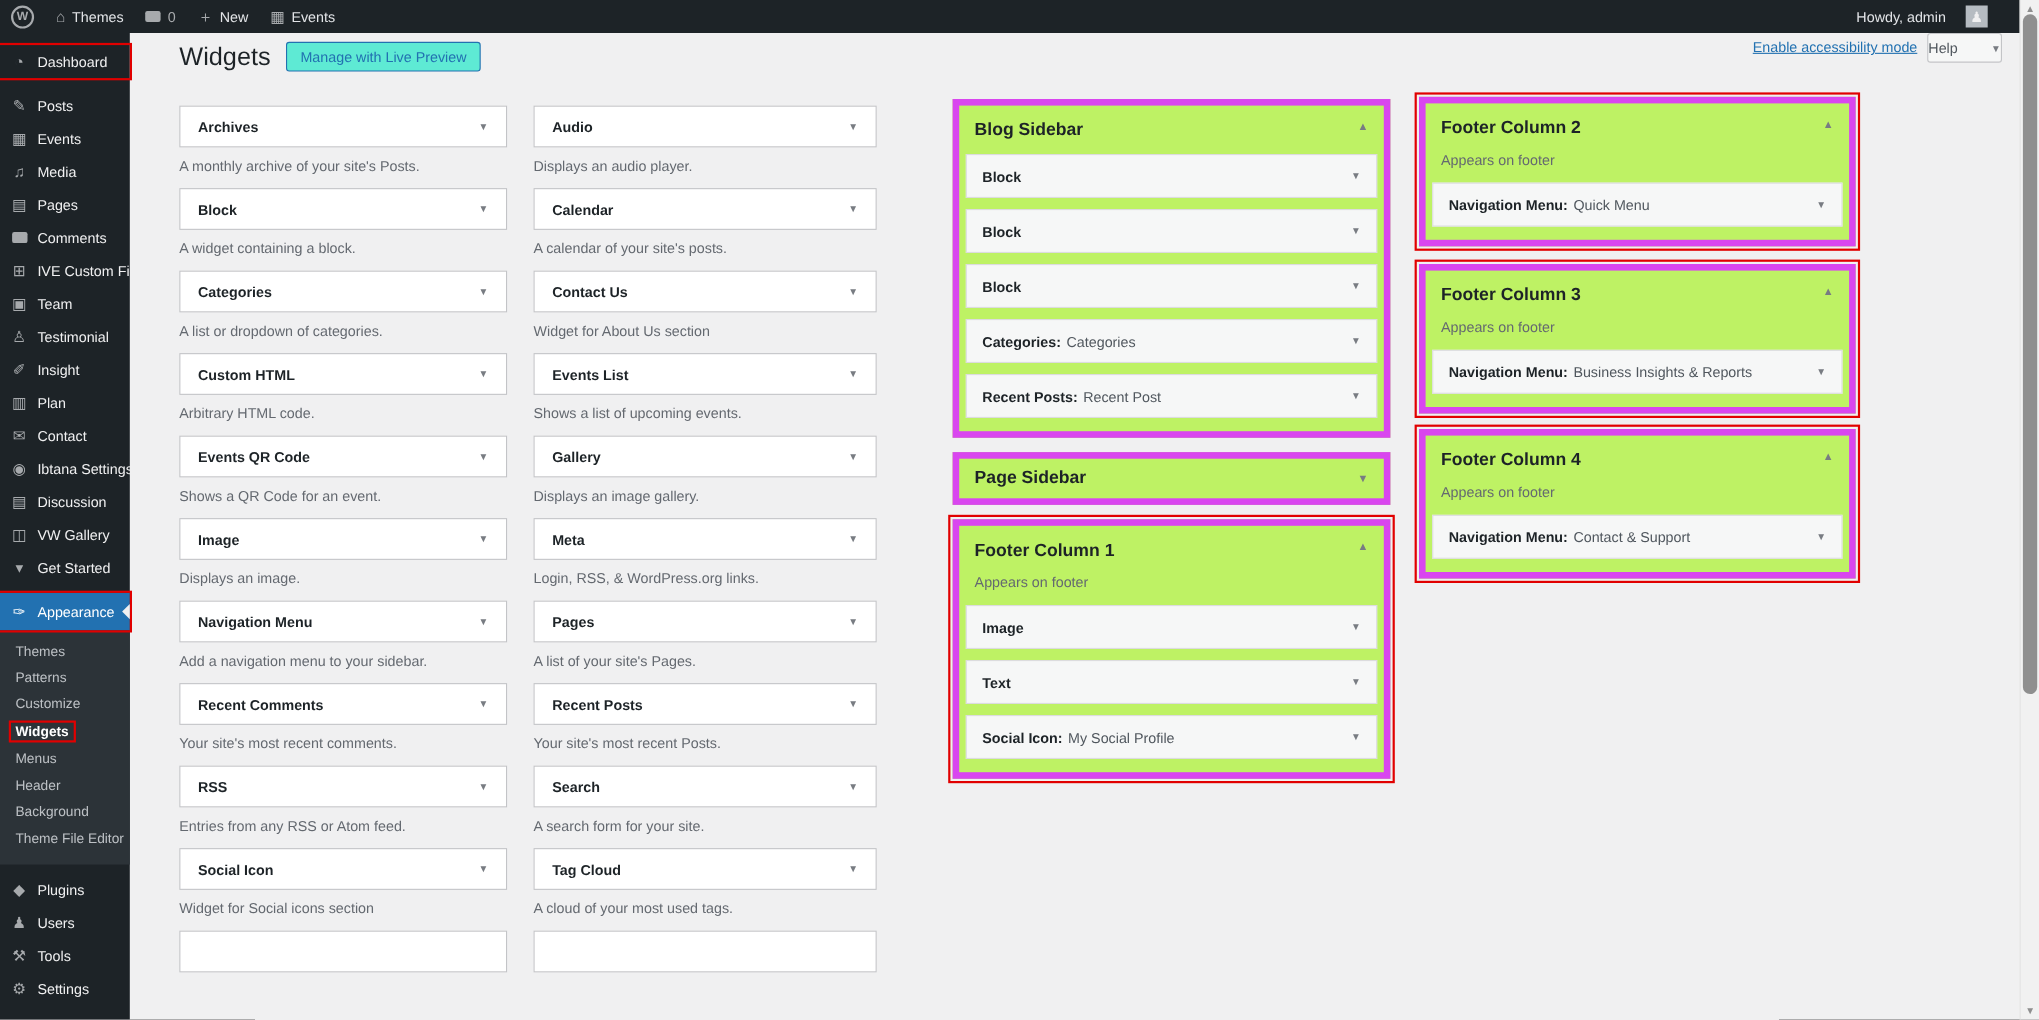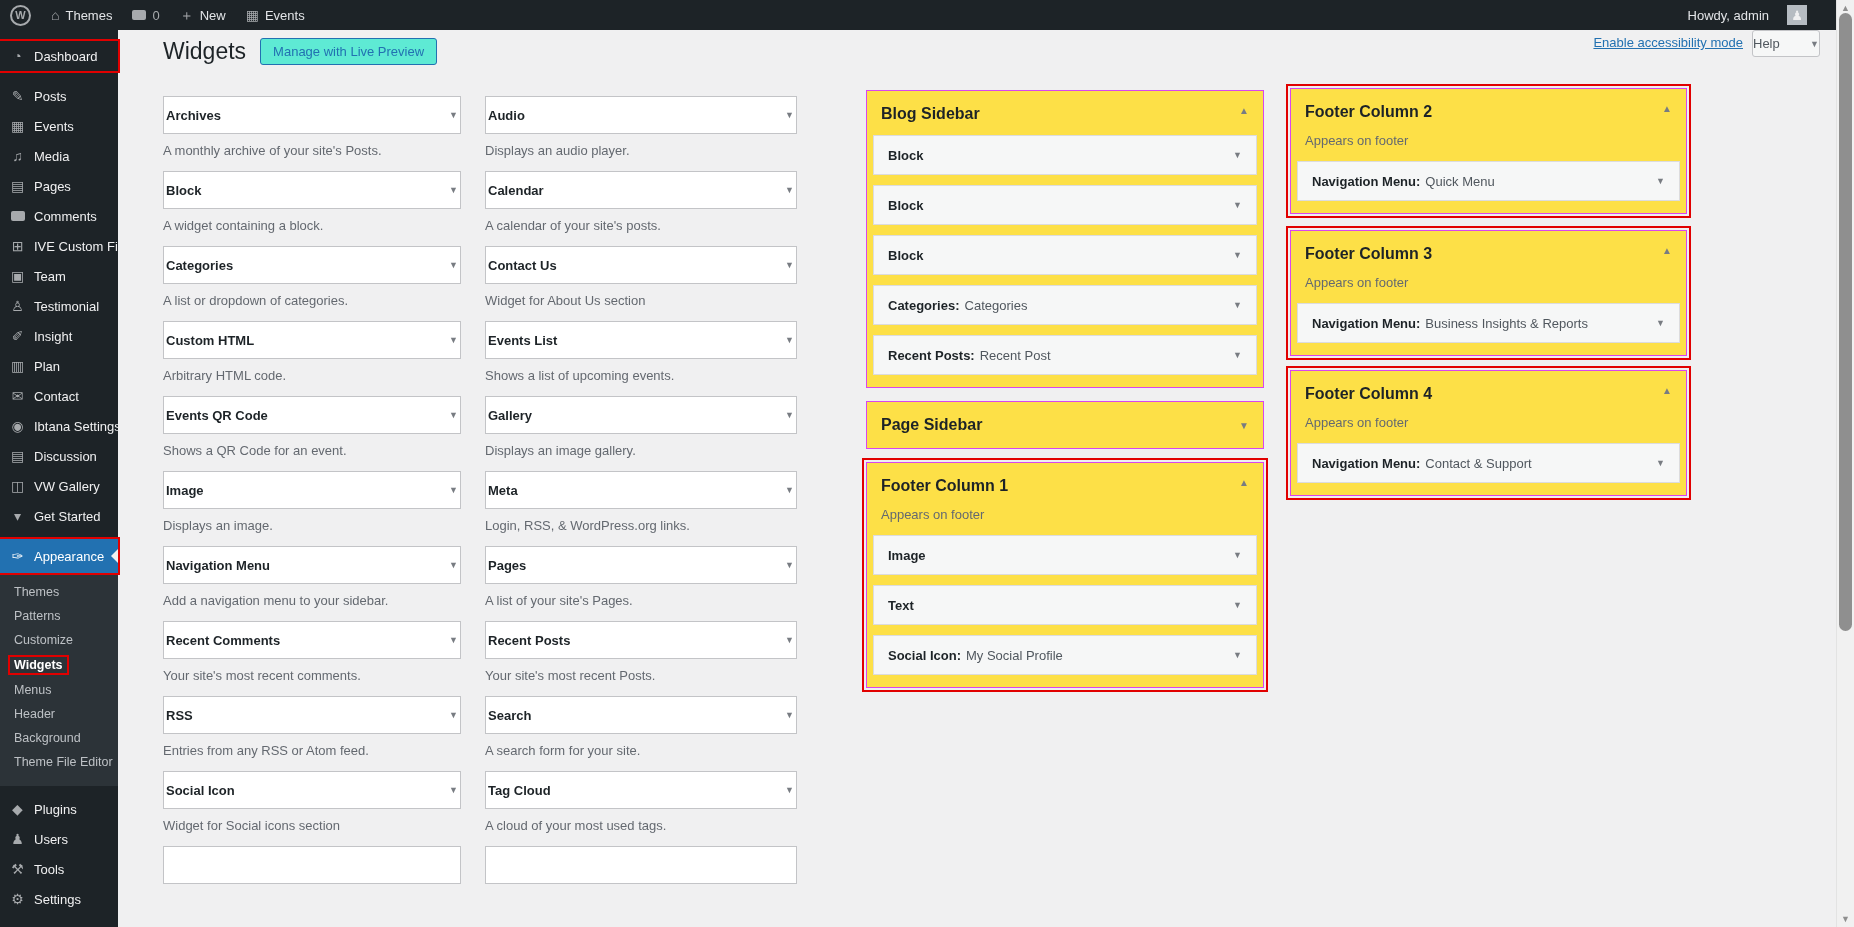--- a/index.html
+++ b/index.html
@@ -48,29 +48,29 @@
   .help-tab{position:absolute;top:0;right:17px;width:66px;height:25px;border:1px solid #c3c4c7;border-radius:3px;
     background:#f6f7f7;color:#50575e;display:flex;align-items:center;justify-content:center;gap:6px;cursor:pointer;font-size:13px;}
   .help-tab .caret{font-size:9px;color:#787c82;}
 
   
   .avail{position:absolute;left:45px;top:66px;width:680px;}
   .h2{font-size:17px;font-weight:bold;color:#1d2327;margin:0 0 17px;}
   .instr{margin:0 0 17px;color:#3c434a;font-size:13px;}
   .awgrid{display:grid;grid-template-columns:298px 312px;column-gap:24px;}
   .awbox{height:36px;background:#fff;border:1px solid #c3c4c7;display:flex;align-items:center;
-    padding:0 2px;cursor:pointer;text-align:right;}
+    padding:0 16px;cursor:pointer;text-align:right;}
   .awname{font-weight:bold;color:#1d2327;font-size:13px;}
   .caret{margin-left:auto;color:#787c82;font-size:9px;}
   .awdesc{margin:9px 0 12px;color:#646970;font-size:13px;line-height:16px;min-height:16px;}
 
   
   .col-mid{position:absolute;left:748px;top:60px;width:398px;}
   .col-right{position:absolute;left:1172px;top:58px;width:397px;}
-  .card{background:#fde047;border:1px solid #d946ef;box-sizing:border-box;margin-bottom:13px;}
+  .card{background:#bef264;border:6px solid #d946ef;box-sizing:border-box;margin-bottom:13px;}
   .card-hd{padding:14px 14px 0;display:flex;align-items:flex-start;}
   .card-title{font-size:16px;font-weight:600;color:#1d2327;}
   .card-toggle{margin-left:auto;color:#787c82;font-size:10px;cursor:pointer;}
   .card-sub{padding:12px 14px 0;color:#646970;font-size:13px;line-height:16px;}
   .rows{padding:12px 6px 12px;}
   .wrow{height:38px;background:#f6f7f7;border:1px solid #dcdcde;display:flex;align-items:center;
     padding:0 14px;margin-bottom:10px;cursor:pointer;}
   .wrow:last-child{margin-bottom:0;}
   .wname{font-weight:bold;color:#1d2327;font-size:13px;}
   .wval{color:#50575e;margin-left:5px;font-size:13px;}

